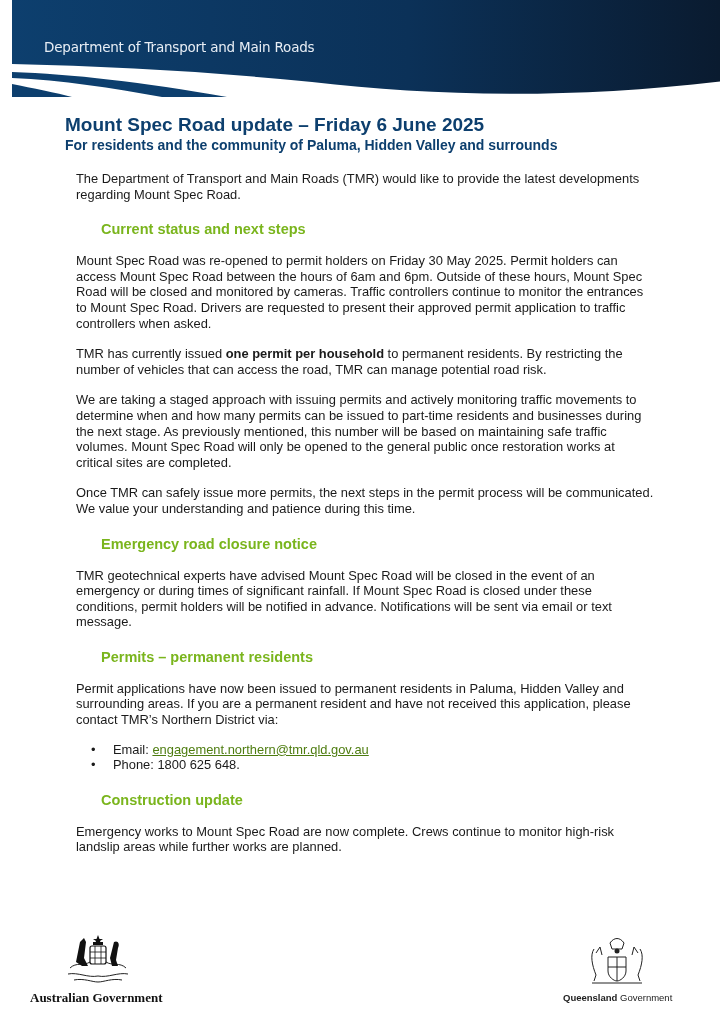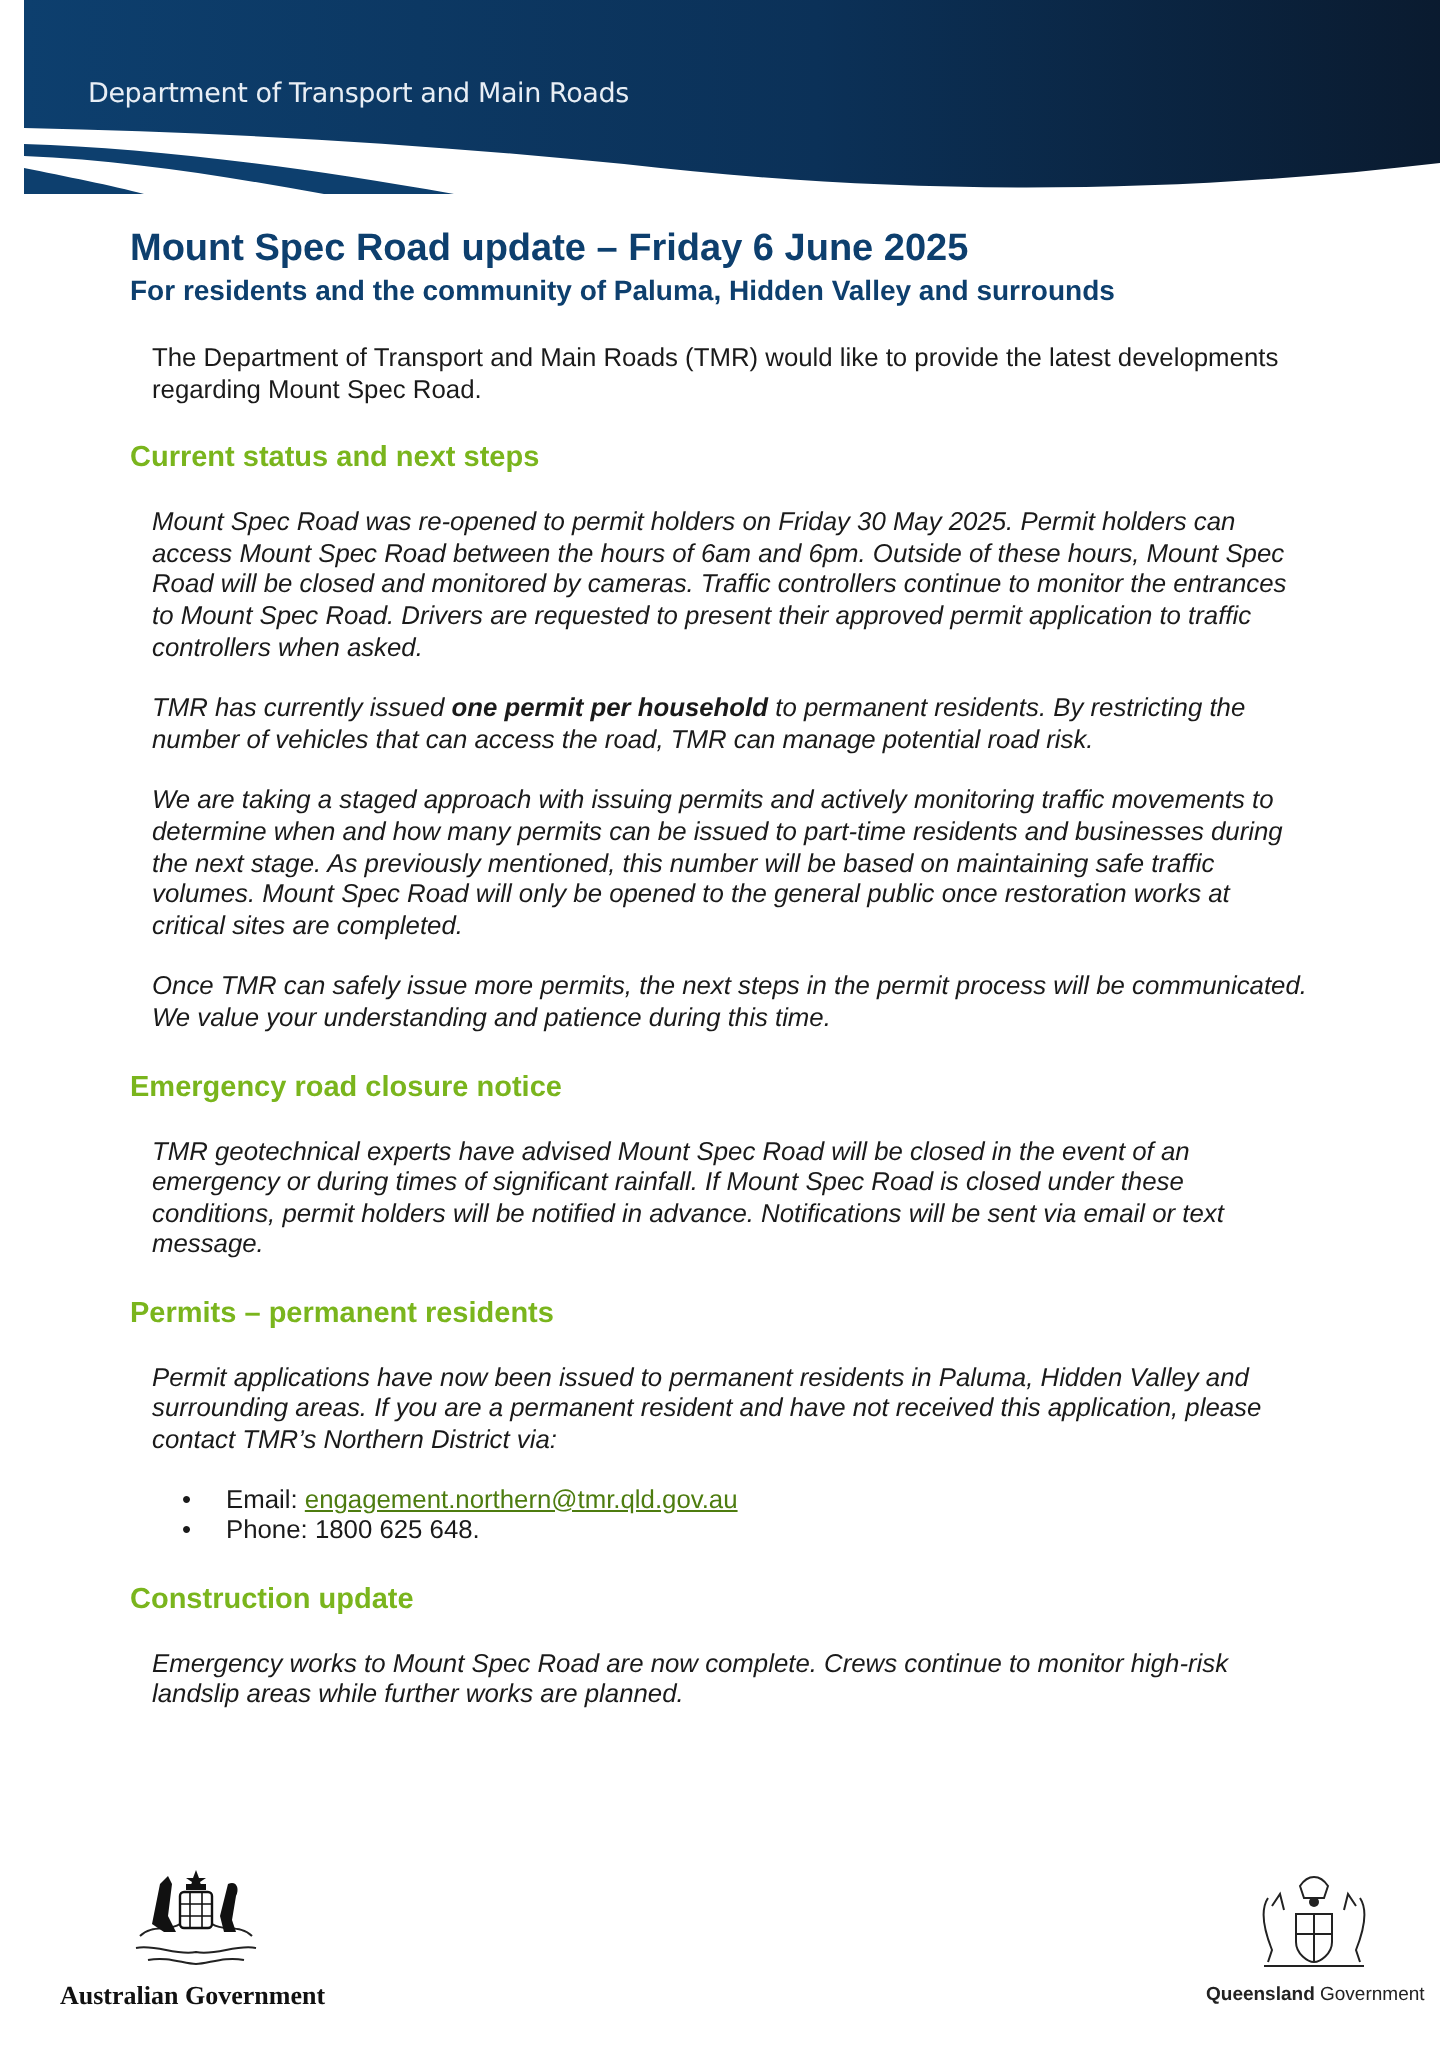--- a/index.html
+++ b/index.html
@@ -8,31 +8,31 @@
   .banner { position: absolute; left: 12px; top: 0; width: 720px; height: 100px; }
   .banner svg { display: block; }
   .dept { position: absolute; left: 32px; top: 39px; color: #e8eef5; font-size: 13.5px;
           font-family: "DejaVu Sans", sans-serif; letter-spacing: -0.2px; }
   .content { position: absolute; left: 65px; top: 114px; width: 600px; }
   h1 { margin: 0; font-size: 19px; font-weight: bold; color: #0d3f6e; line-height: 22px; }
   .subtitle { margin: 0; font-size: 14px; font-weight: bold; color: #0d3f6e; line-height: 18px; }
   p { margin: 11px; font-size: 12.9px; line-height: 15.6px; color: #1a1a1a; }
   h2 { margin: 0; font-size: 14.5px; font-weight: bold; color: #7ab51d; line-height: 18px; }
   .gap-intro { margin-top: 17px; }
-  .gap-h2 { margin-top: 18px; }
-  .gap-p { margin-top: 15px; font-style: italic; }
+  .gap-h2 { margin-top: 18px; margin-left: 36px; }
+  .gap-p { margin-top: 15px; }
   ul { margin: 14px 0 0 0; padding: 0 0 0 26px; list-style: none; }
   li { font-size: 12.9px; line-height: 15.6px; position: relative; padding-left: 22px; }
   li::before { content: "•"; position: absolute; left: 0; top: 0; }
   a { color: #4d7c0f; text-decoration: underline; }
   .aus-logo { position: absolute; left: 30px; top: 932px; width: 140px; height: 75px; }
   .aus-crest { position: absolute; left: 32px; top: 0; }
   .aus-text { position: absolute; left: 0; top: 58px; font-family: "Liberation Serif", serif;
               font-weight: bold; font-size: 13px; color: #111; white-space: nowrap; }
-  .qld-logo { position: absolute; left: 600px; top: 935px; width: 120px; height: 75px; }
+  .qld-logo { position: absolute; left: 560px; top: 935px; width: 120px; height: 75px; }
   .qld-crest { position: absolute; left: 26px; top: 0; }
   .qld-text { position: absolute; left: 3px; top: 57px; font-size: 9.5px; color: #222; white-space: nowrap; }
   .qld-text b { font-weight: bold; }
 </style>
 </head>
 <body>
 
 <div class="banner">
   <svg width="720" height="100" viewBox="0 0 720 100">
     <defs>

